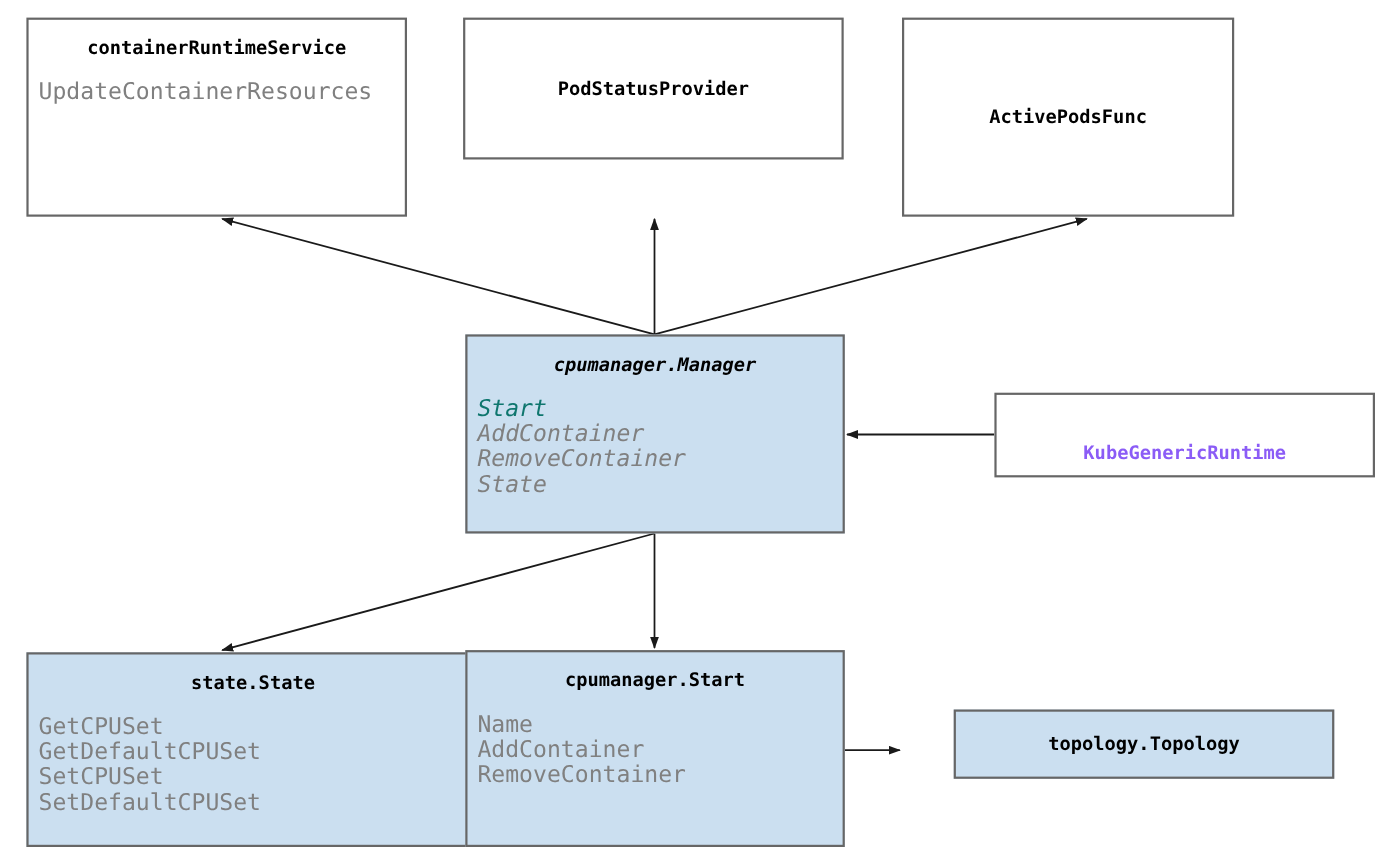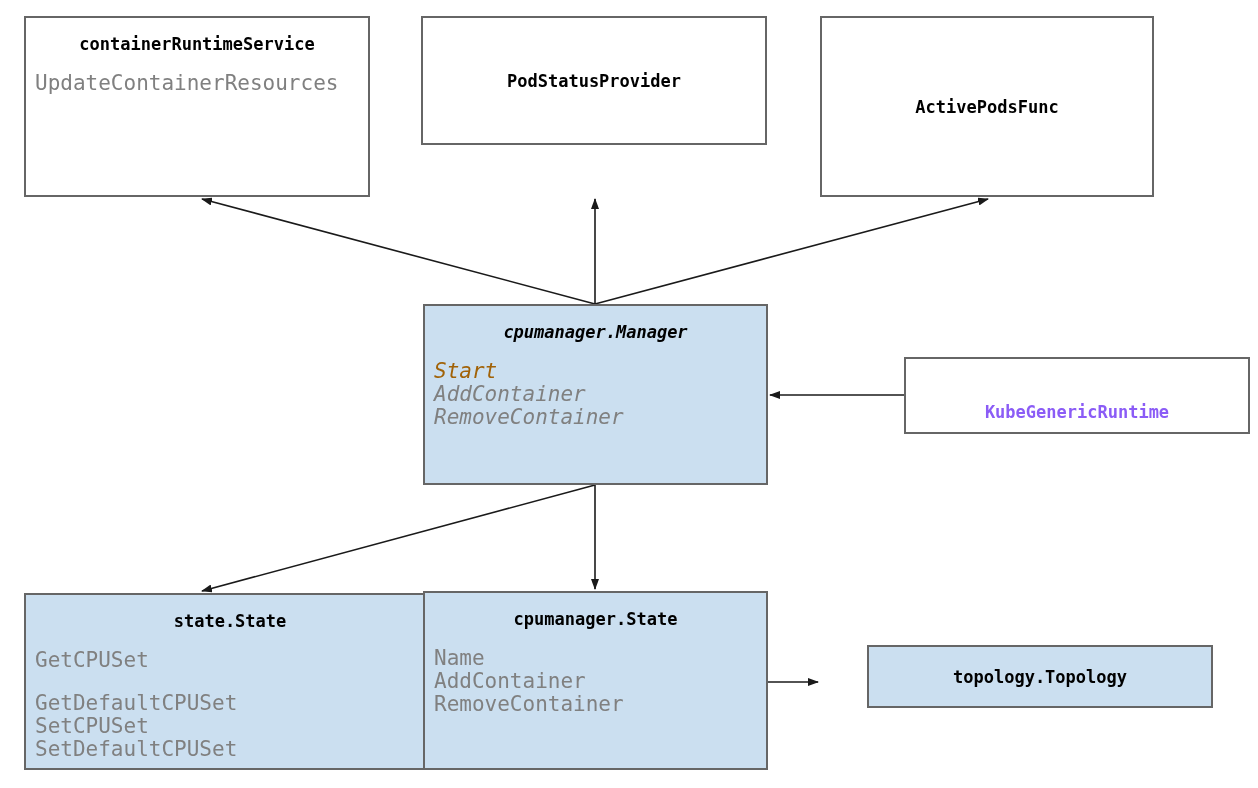--- a/index.html
+++ b/index.html
@@ -91,45 +91,46 @@
   <div id="nodes-layer">
       <div class="node" style="left: 24px; top: 16px; width: 346px; height: 181px; background: rgb(255, 255, 255); border-color: rgb(102, 102, 102);">
         <div class="node-title" style="color: rgb(0, 0, 0);">containerRuntimeService</div>
         <div class="node-members">
           <div class="member" style="color: rgb(128, 128, 128);">UpdateContainerResources</div>
         </div>
       </div>
       <div class="node title-only" style="left: 421px; top: 16px; width: 346px; height: 129px; background: rgb(255, 255, 255); border-color: rgb(102, 102, 102);">
         <div class="node-title" style="color: rgb(0, 0, 0);">PodStatusProvider</div>
       </div>
-      <div class="node title-only" style="left: 820px; top: 16px; width: 334px; height: 181px; background: rgb(255, 255, 255); border-color: rgb(102, 102, 102);">
+      <div class="node title-only" style="left: 820px; top: 16px; width: 302px; height: 181px; background: rgb(255, 255, 255); border-color: rgb(102, 102, 102);">
         <div class="node-title" style="color: rgb(0, 0, 0);">ActivePodsFunc</div>
       </div>
       <div class="node filled" style="left: 423px; top: 304px; width: 345px; height: 181px; background: rgb(203, 223, 240); border-color: rgb(102, 102, 102); font-style: italic;">
         <div class="node-title" style="color: rgb(0, 0, 0);">cpumanager.Manager</div>
         <div class="node-members">
-          <div class="member" style="color: #a16207;">Start</div>
+          <div class="member" style="color: #0f766e;">Start</div>
           <div class="member" style="color: rgb(128, 128, 128);">AddContainer</div>
           <div class="member" style="color: rgb(128, 128, 128);">RemoveContainer</div>
+          <div class="member" style="color: rgb(128, 128, 128);">State</div>
         </div>
       </div>
       <div class="node title-only" style="left: 904px; top: 357px; width: 346px; height: 77px; background: rgb(255, 255, 255); border-color: rgb(102, 102, 102);">
         <div class="node-title" style="color: #8b5cf6; margin-top: 16px;">KubeGenericRuntime</div>
       </div>
       <div class="node filled" style="left: 24px; top: 593px; width: 412px; height: 177px; background: rgb(203, 223, 240); border-color: rgb(102, 102, 102);">
         <div class="node-title" style="color: rgb(0, 0, 0);">state.State</div>
         <div class="node-members">
           <div class="member" style="color: rgb(128, 128, 128);">GetCPUSet</div>
-          <div class="member" style="color: rgb(128, 128, 128); margin-top: 20px;">GetDefaultCPUSet</div>
+          <div class="member" style="color: rgb(128, 128, 128);">GetDefaultCPUSet</div>
           <div class="member" style="color: rgb(128, 128, 128);">SetCPUSet</div>
           <div class="member" style="color: rgb(128, 128, 128);">SetDefaultCPUSet</div>
         </div>
       </div>
       <div class="node filled" style="left: 423px; top: 591px; width: 345px; height: 179px; background: rgb(203, 223, 240); border-color: rgb(102, 102, 102);">
-        <div class="node-title" style="color: rgb(0, 0, 0);">cpumanager.State</div>
+        <div class="node-title" style="color: rgb(0, 0, 0);">cpumanager.Start</div>
         <div class="node-members">
           <div class="member" style="color: rgb(128, 128, 128);">Name</div>
           <div class="member" style="color: rgb(128, 128, 128);">AddContainer</div>
           <div class="member" style="color: rgb(128, 128, 128);">RemoveContainer</div>
         </div>
       </div>
       <div class="node filled title-only" style="left: 867px; top: 645px; width: 346px; height: 63px; background: rgb(203, 223, 240); border-color: rgb(102, 102, 102);">
         <div class="node-title" style="color: rgb(0, 0, 0);">topology.Topology</div>
       </div>
     </div>

